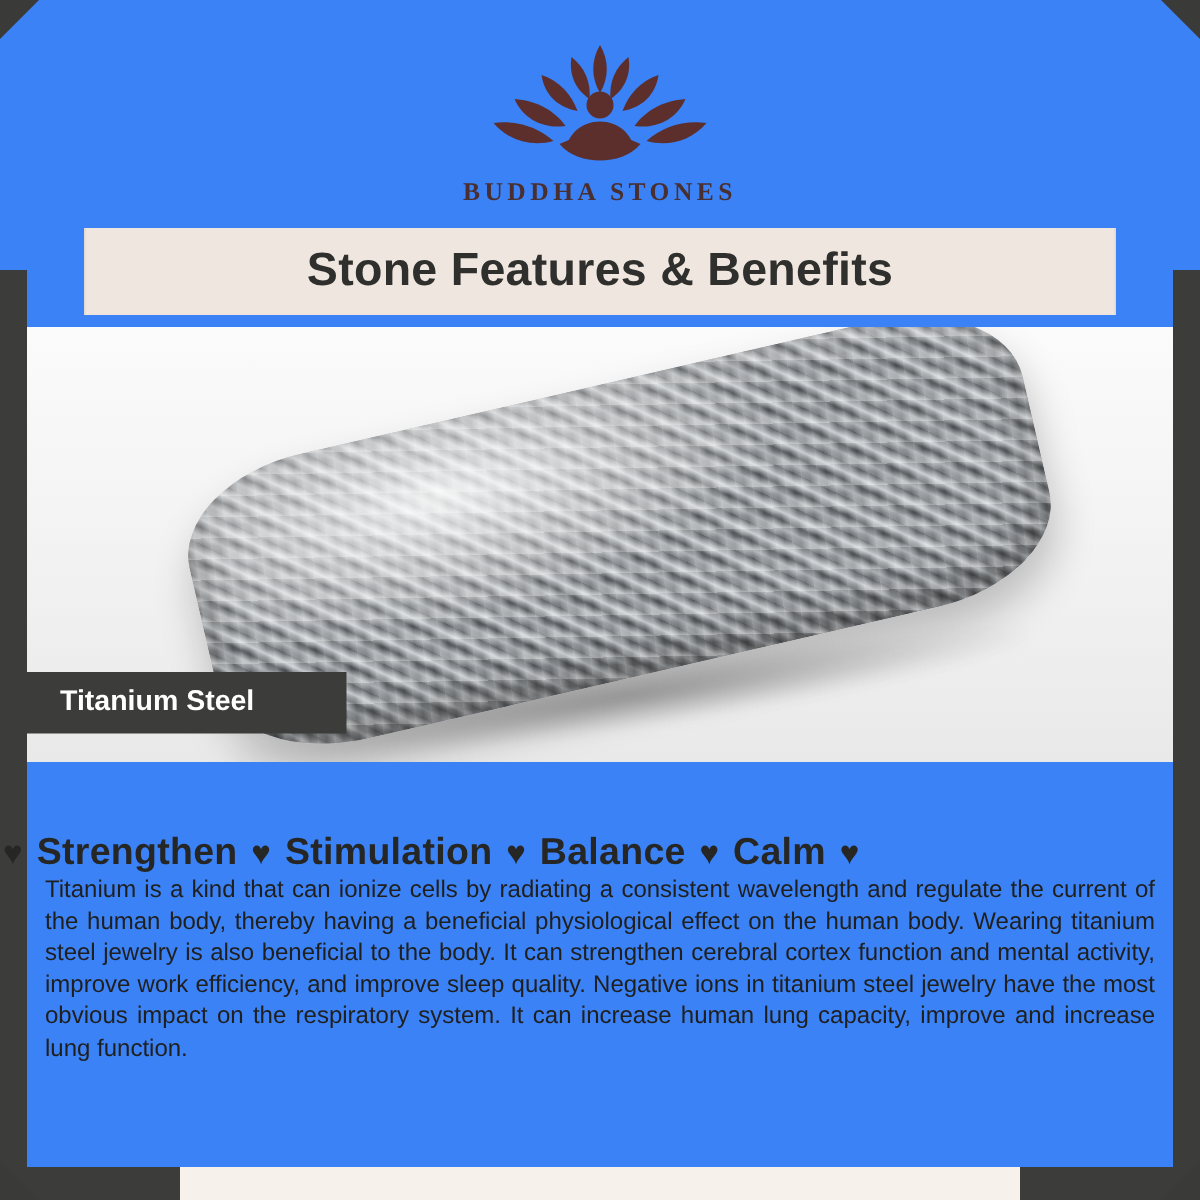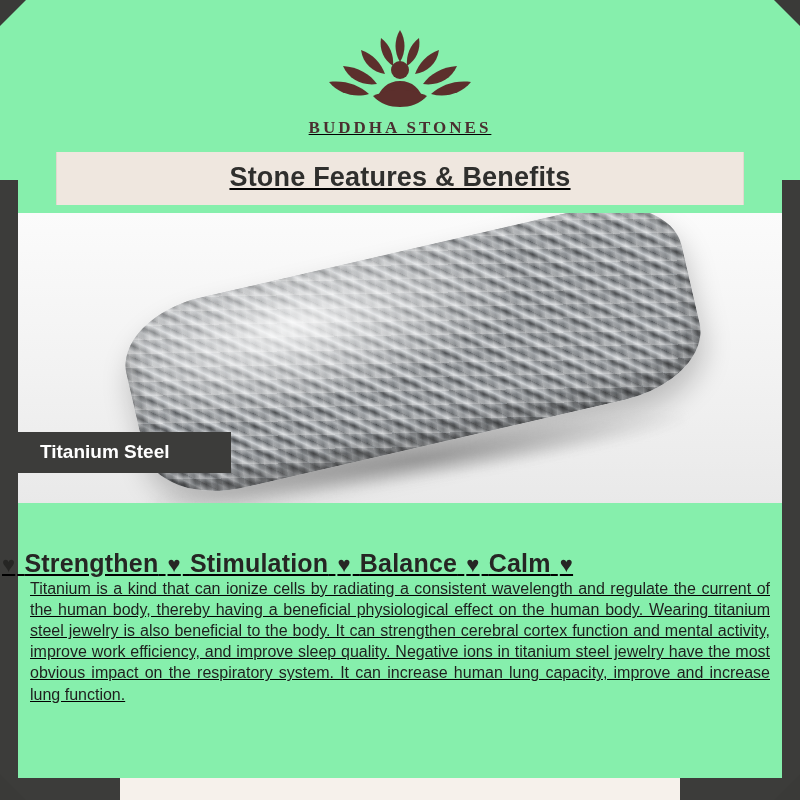--- a/index.html
+++ b/index.html
@@ -11,23 +11,22 @@
     height: 800px;
     font-family: "Liberation Sans", sans-serif;
     background: #f4efe9;
     overflow: hidden;
   }
 
   .page {
     position: relative;
     width: 800px;
     height: 800px;
-    background: #86efac;
+    background: #3b82f6;
     overflow: hidden;
-    text-decoration: underline;
   }
 
   
   .corner {
     position: absolute;
     width: 0;
     height: 0;
     z-index: 5;
   }
   .corner-tl {
@@ -110,21 +109,21 @@
     z-index: 6;
     margin: 14px 56px 0 56px;
     background: #efe7df;
     text-align: center;
     padding: 10px 0 12px 0;
     border-left: 1px solid #e2d8ce;
     border-right: 1px solid #e2d8ce;
   }
   .title-band h1 {
     margin: 0;
-    font-size: 27px;
+    font-size: 31px;
     font-weight: bold;
     color: #2f2f2d;
     letter-spacing: 0.2px;
   }
 
   
   .hero {
     position: relative;
     z-index: 4;
     margin: 8px 18px 0 18px;
@@ -165,21 +164,21 @@
     height: 44px;
     background: radial-gradient(ellipse at center, rgba(80,80,80,0.45) 0%, rgba(150,150,150,0.12) 58%, rgba(255,255,255,0) 75%);
     filter: blur(3px);
     transform: rotate(-9deg);
   }
 
   
   .stone-label {
     position: absolute;
     left: 18px;
-    top: 432px;
+    top: 448px;
     z-index: 7;
     background: #3c3c3a;
     color: #ffffff;
     font-size: 19px;
     font-weight: bold;
     padding: 9px 16px 10px 22px;
     min-width: 175px;
   }
 
   

